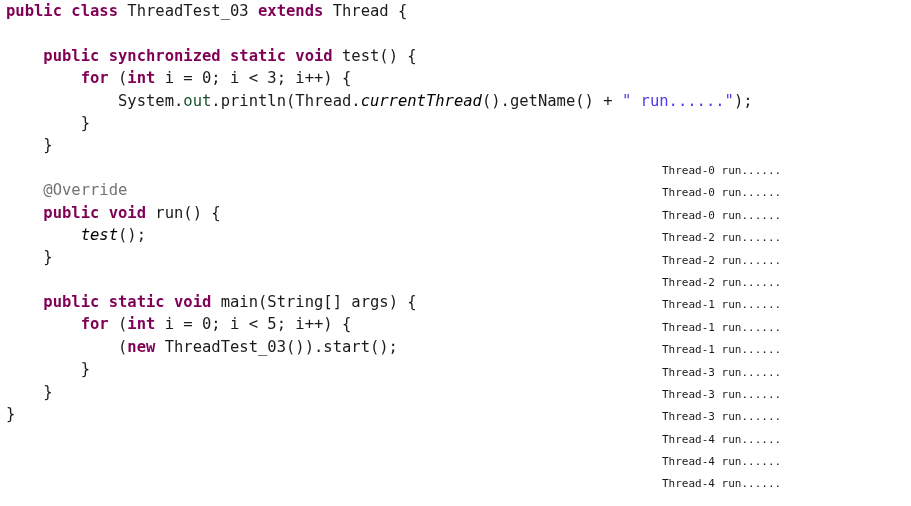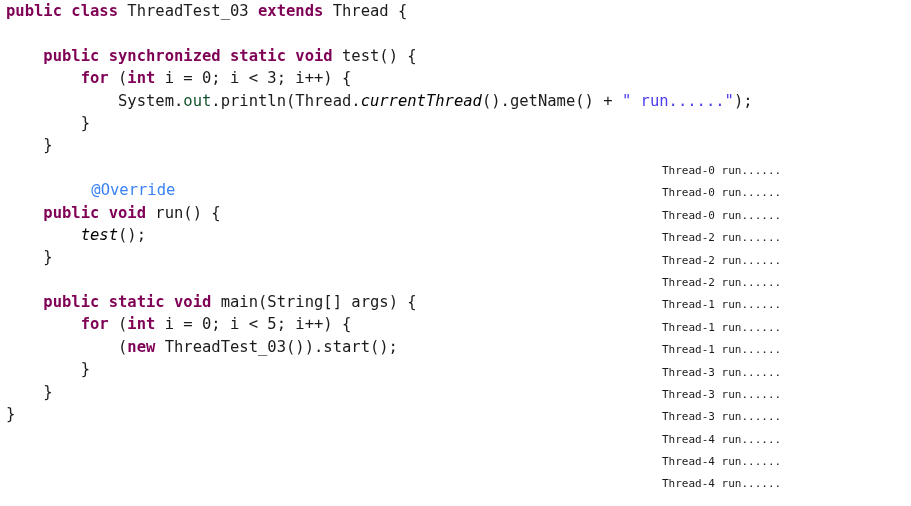--- a/index.html
+++ b/index.html
@@ -40,21 +40,21 @@
   }
   .code-line.blank { color: transparent; }
 
   
   .kw      { color: #7f0055; font-weight: bold; }
   .plain   { color: #1b1b1b; }
   .ident   { color: #1b1b1b; }
   .str     { color: #4a3cf0; }
   .fieldit { color: #14532d; }
   .staticm { color: #000000; font-style: italic; }
-  .anno    { color: #3b82f6; margin-left: 48px; }
+  .anno    { color: #737373; }
   .num     { color: #1b1b1b; }
 
   
   #console-pane {
     position: absolute;
     left: 662px;
     top: 160px;
     width: 240px;
     font-size: 11px;
     line-height: 22.4px;

